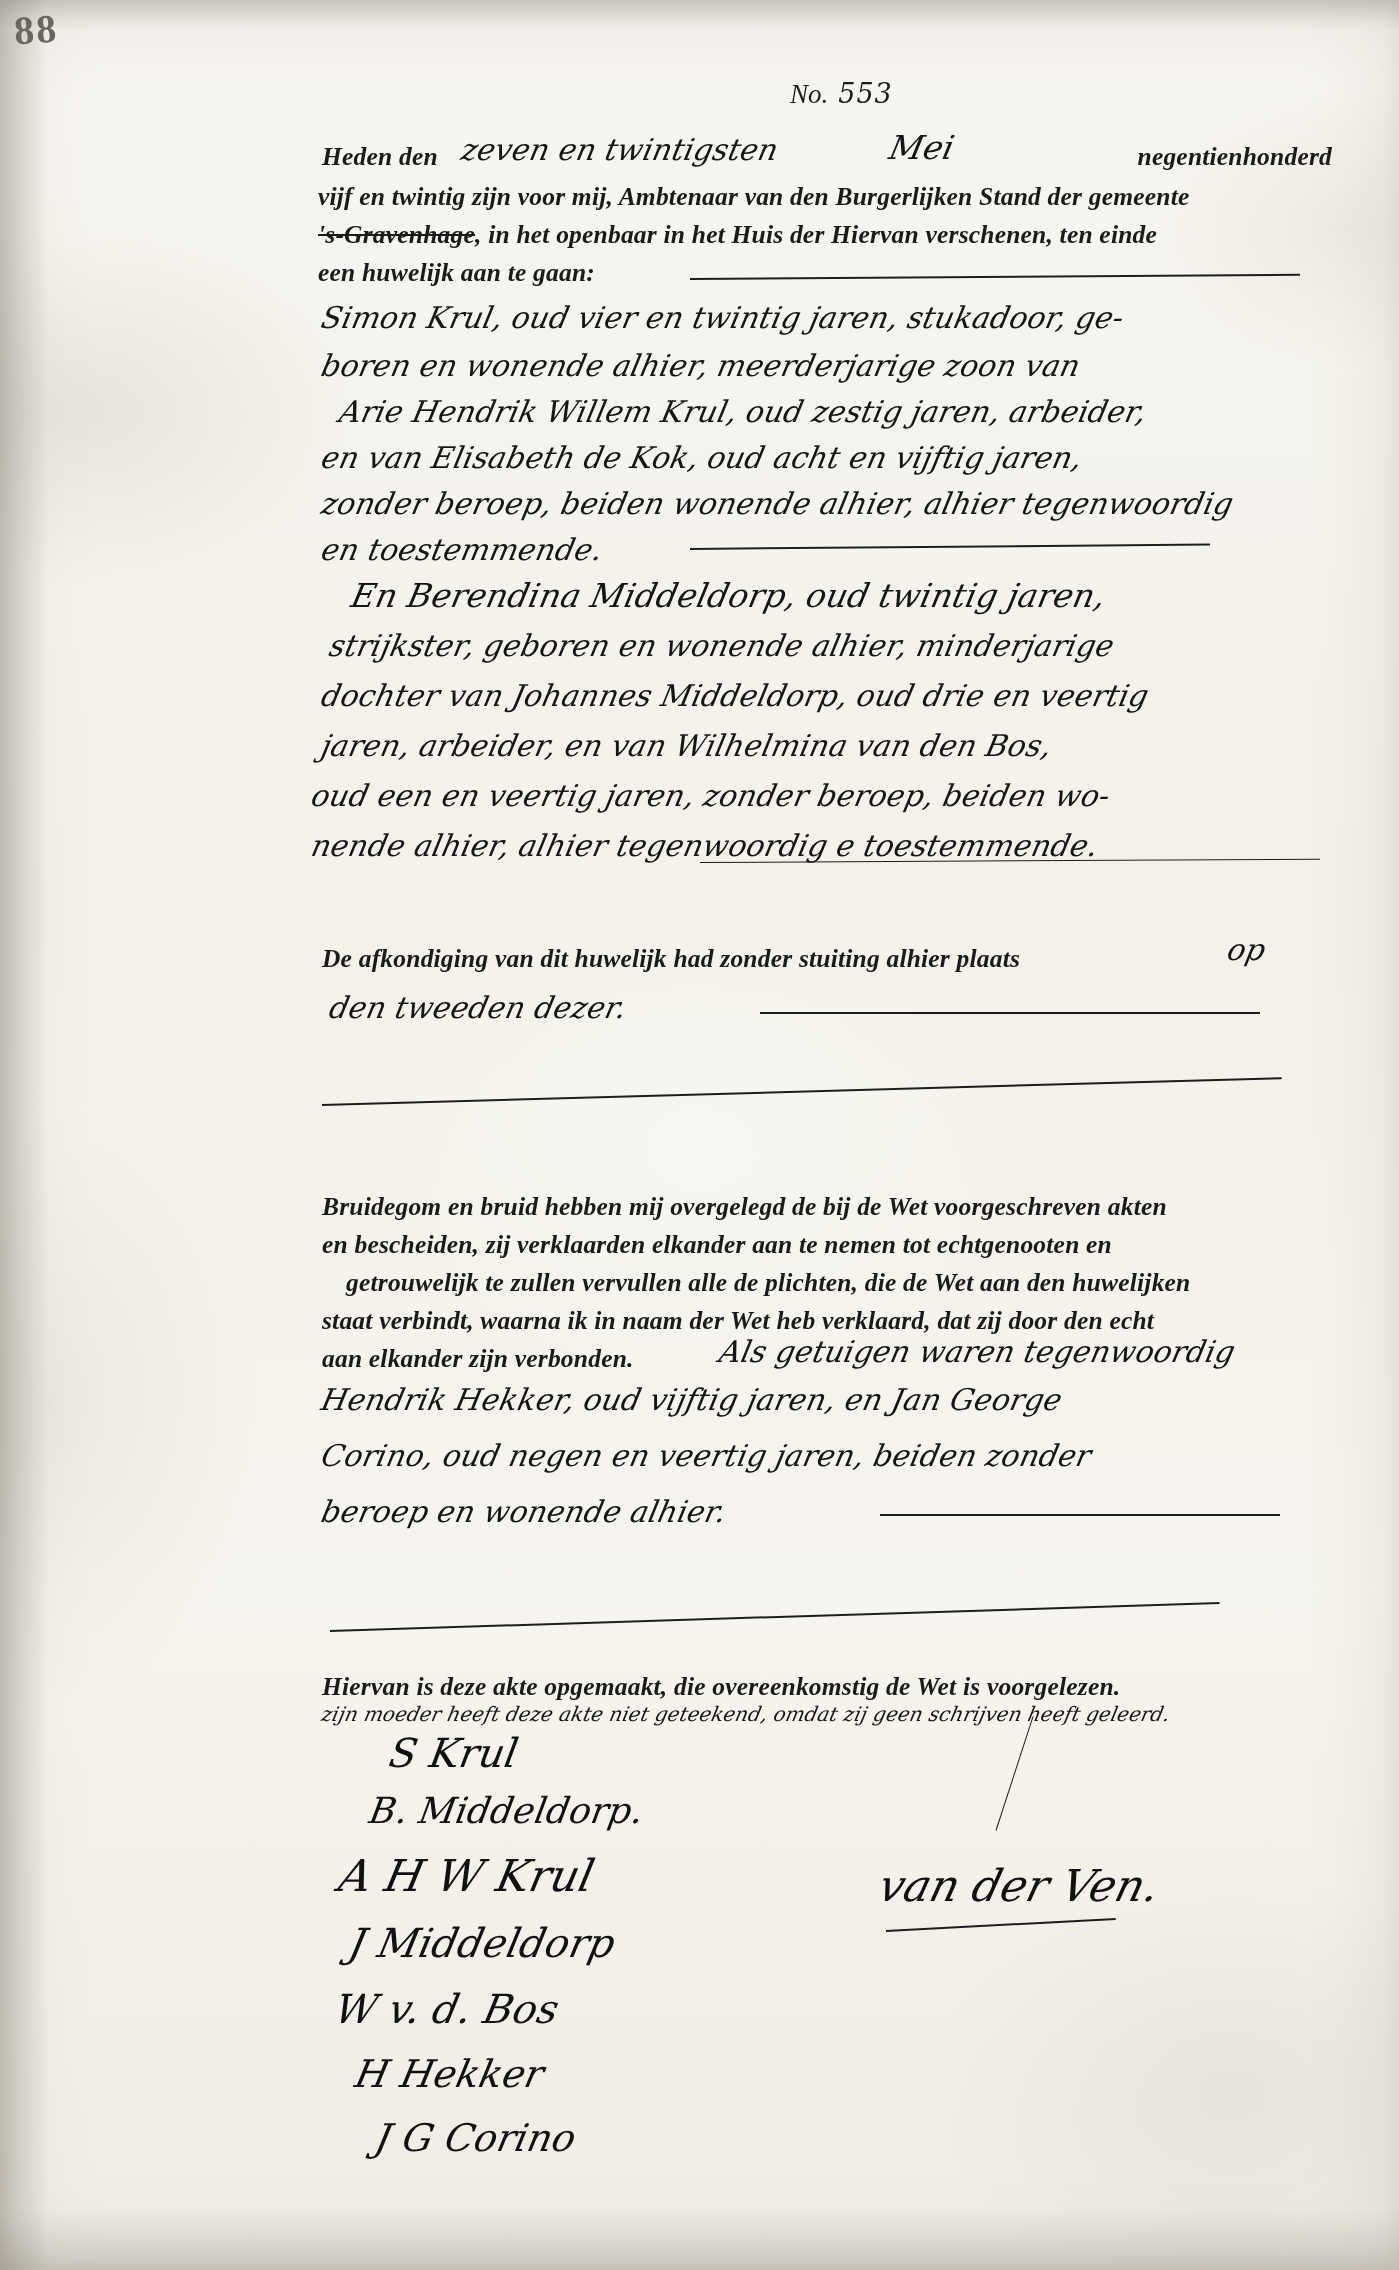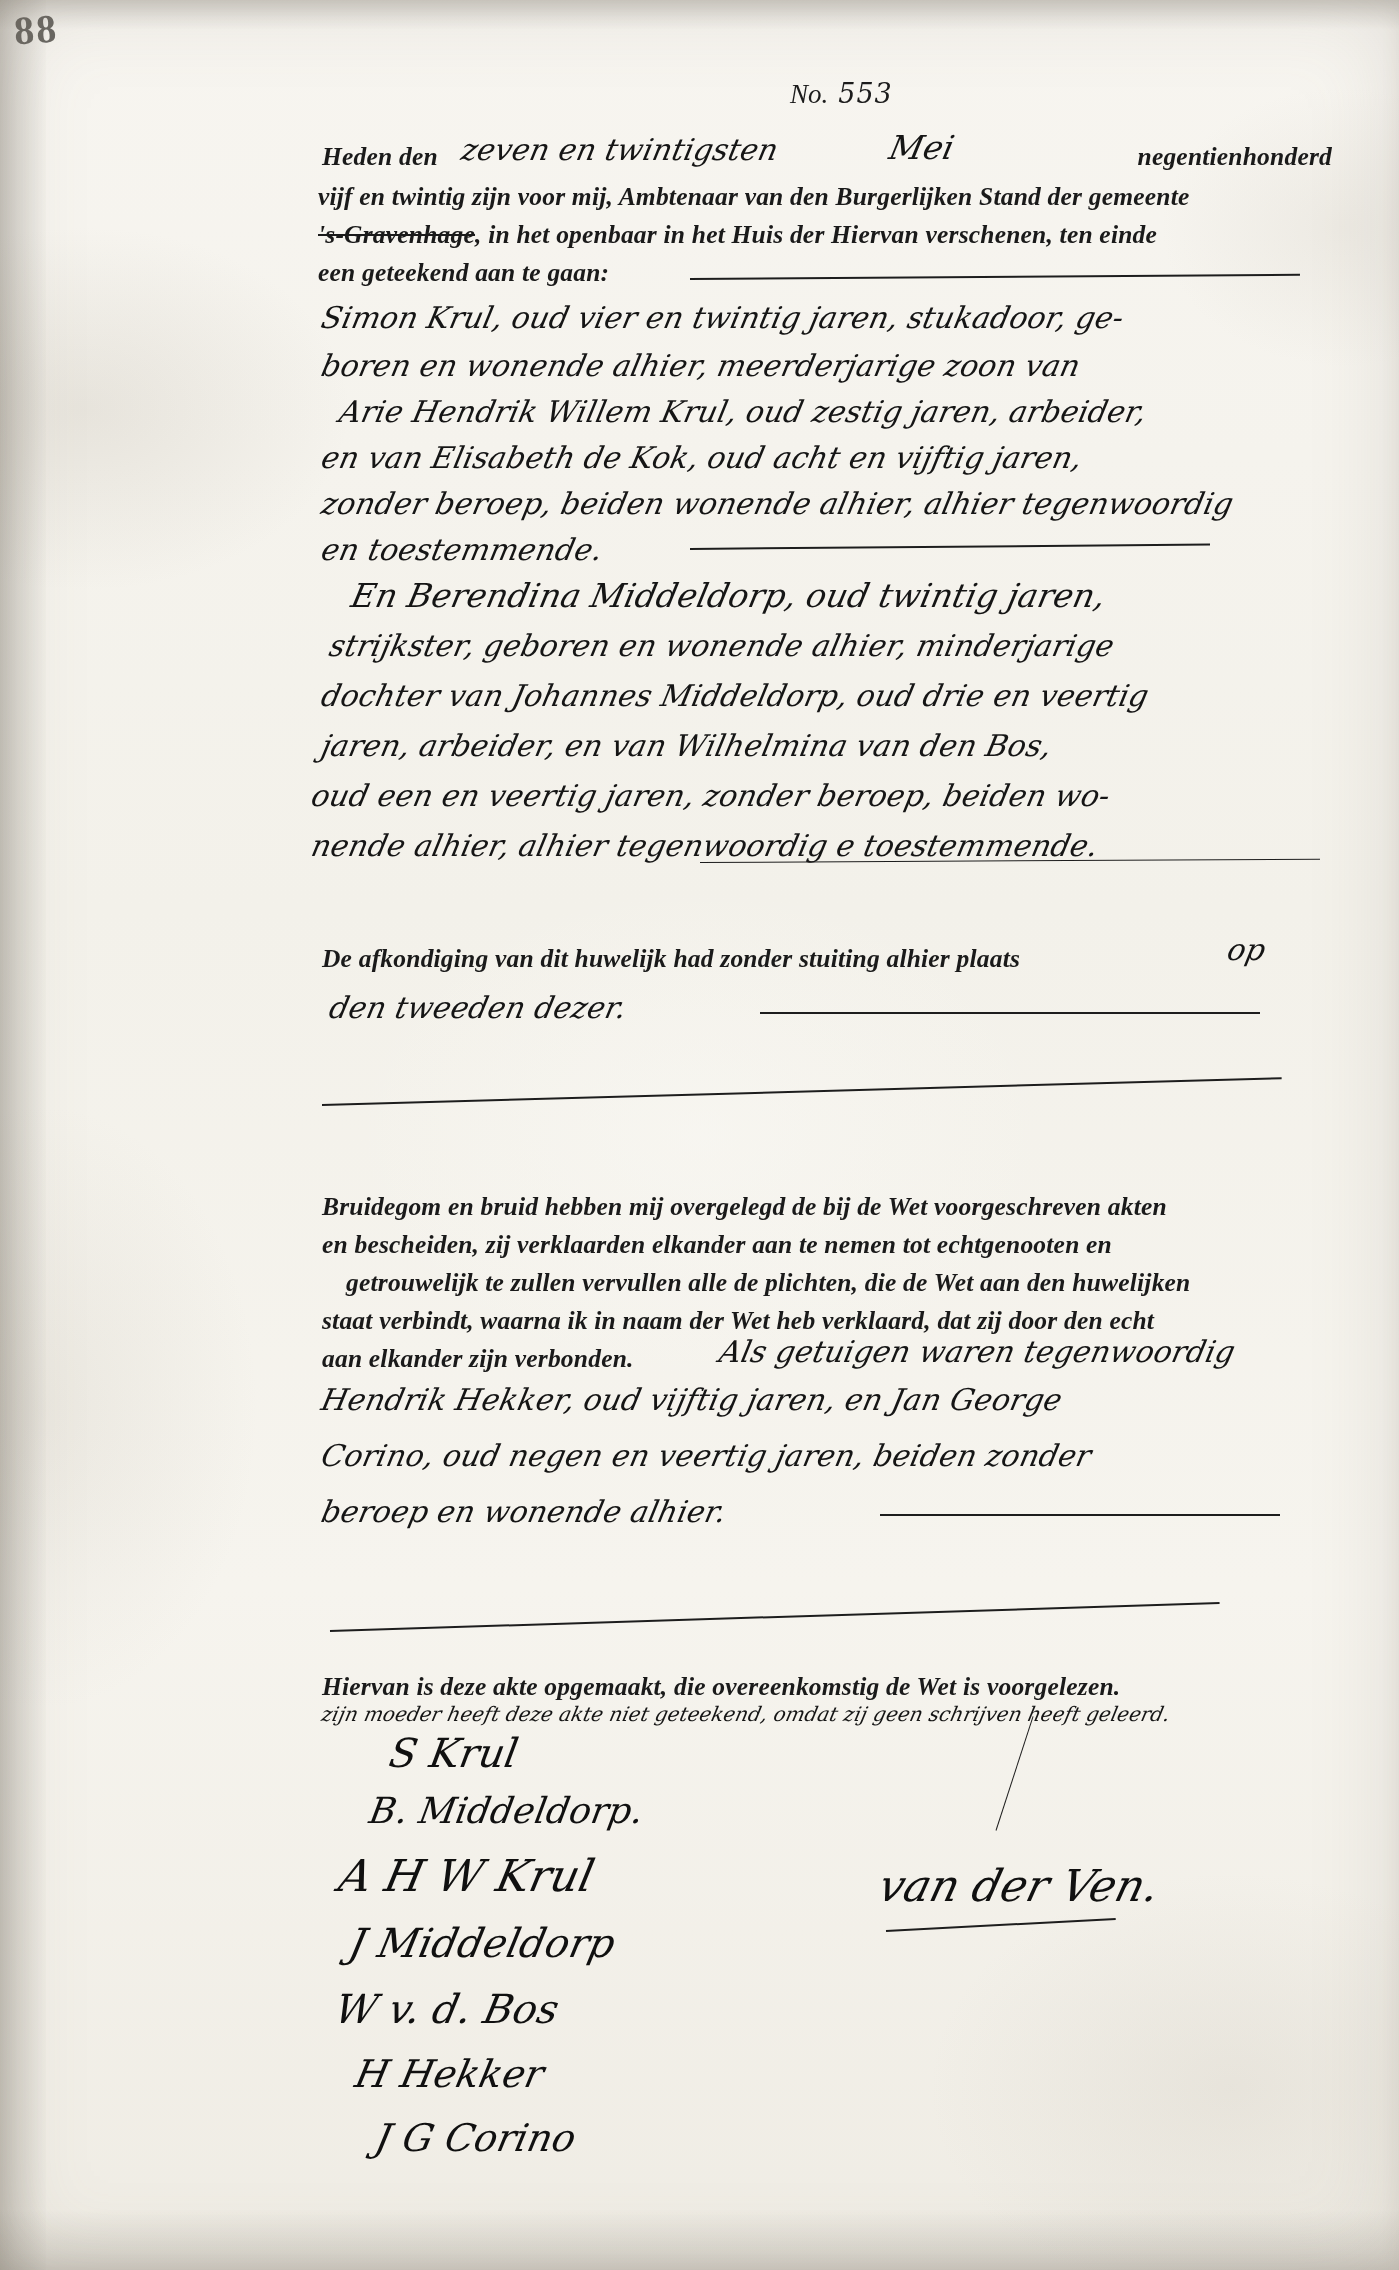--- a/index.html
+++ b/index.html
@@ -164,21 +164,21 @@
 
     <div class="hand l1 slant" style="left:462px; top:132px;">zeven en twintigsten</div>
     <div class="hand l2 slant" style="left:890px; top:128px;">Mei</div>
 
     <div class="printed" style="left:318px; top:178px; width:1030px;">vijf en twintig zijn voor mij, Ambtenaar van den Burgerlijken Stand der gemeente</div>
 
     <div class="printed" style="left:318px; top:216px; width:1040px;">
       <span class="strike">'s-Gravenhage</span><span>, in het openbaar in het Huis der Hiervan verschenen, ten einde</span>
     </div>
 
-    <div class="printed" style="left:318px; top:254px;">een geteekend aan te gaan:</div>
+    <div class="printed" style="left:318px; top:254px;">een huwelijk aan te gaan:</div>
     <div class="rule" style="left:690px; top:278px; width:610px; transform: rotate(-0.4deg);"></div>
 
     <div class="hand l1 slant" style="left:322px; top:300px;">Simon Krul, oud vier en twintig jaren, stukadoor, ge-</div>
     <div class="hand l1 slant" style="left:322px; top:348px;">boren en wonende alhier, meerderjarige zoon van</div>
     <div class="hand l1 slant" style="left:340px; top:394px;">Arie Hendrik Willem Krul, oud zestig jaren, arbeider,</div>
     <div class="hand l1 slant" style="left:322px; top:440px;">en van Elisabeth de Kok, oud acht en vijftig jaren,</div>
     <div class="hand l1 slant" style="left:322px; top:486px;">zonder beroep, beiden wonende alhier, alhier tegenwoordig</div>
     <div class="hand l1 slant" style="left:322px; top:532px;">en toestemmende.</div>
     <div class="rule" style="left:690px; top:548px; width:520px; transform: rotate(-0.5deg);"></div>
 

